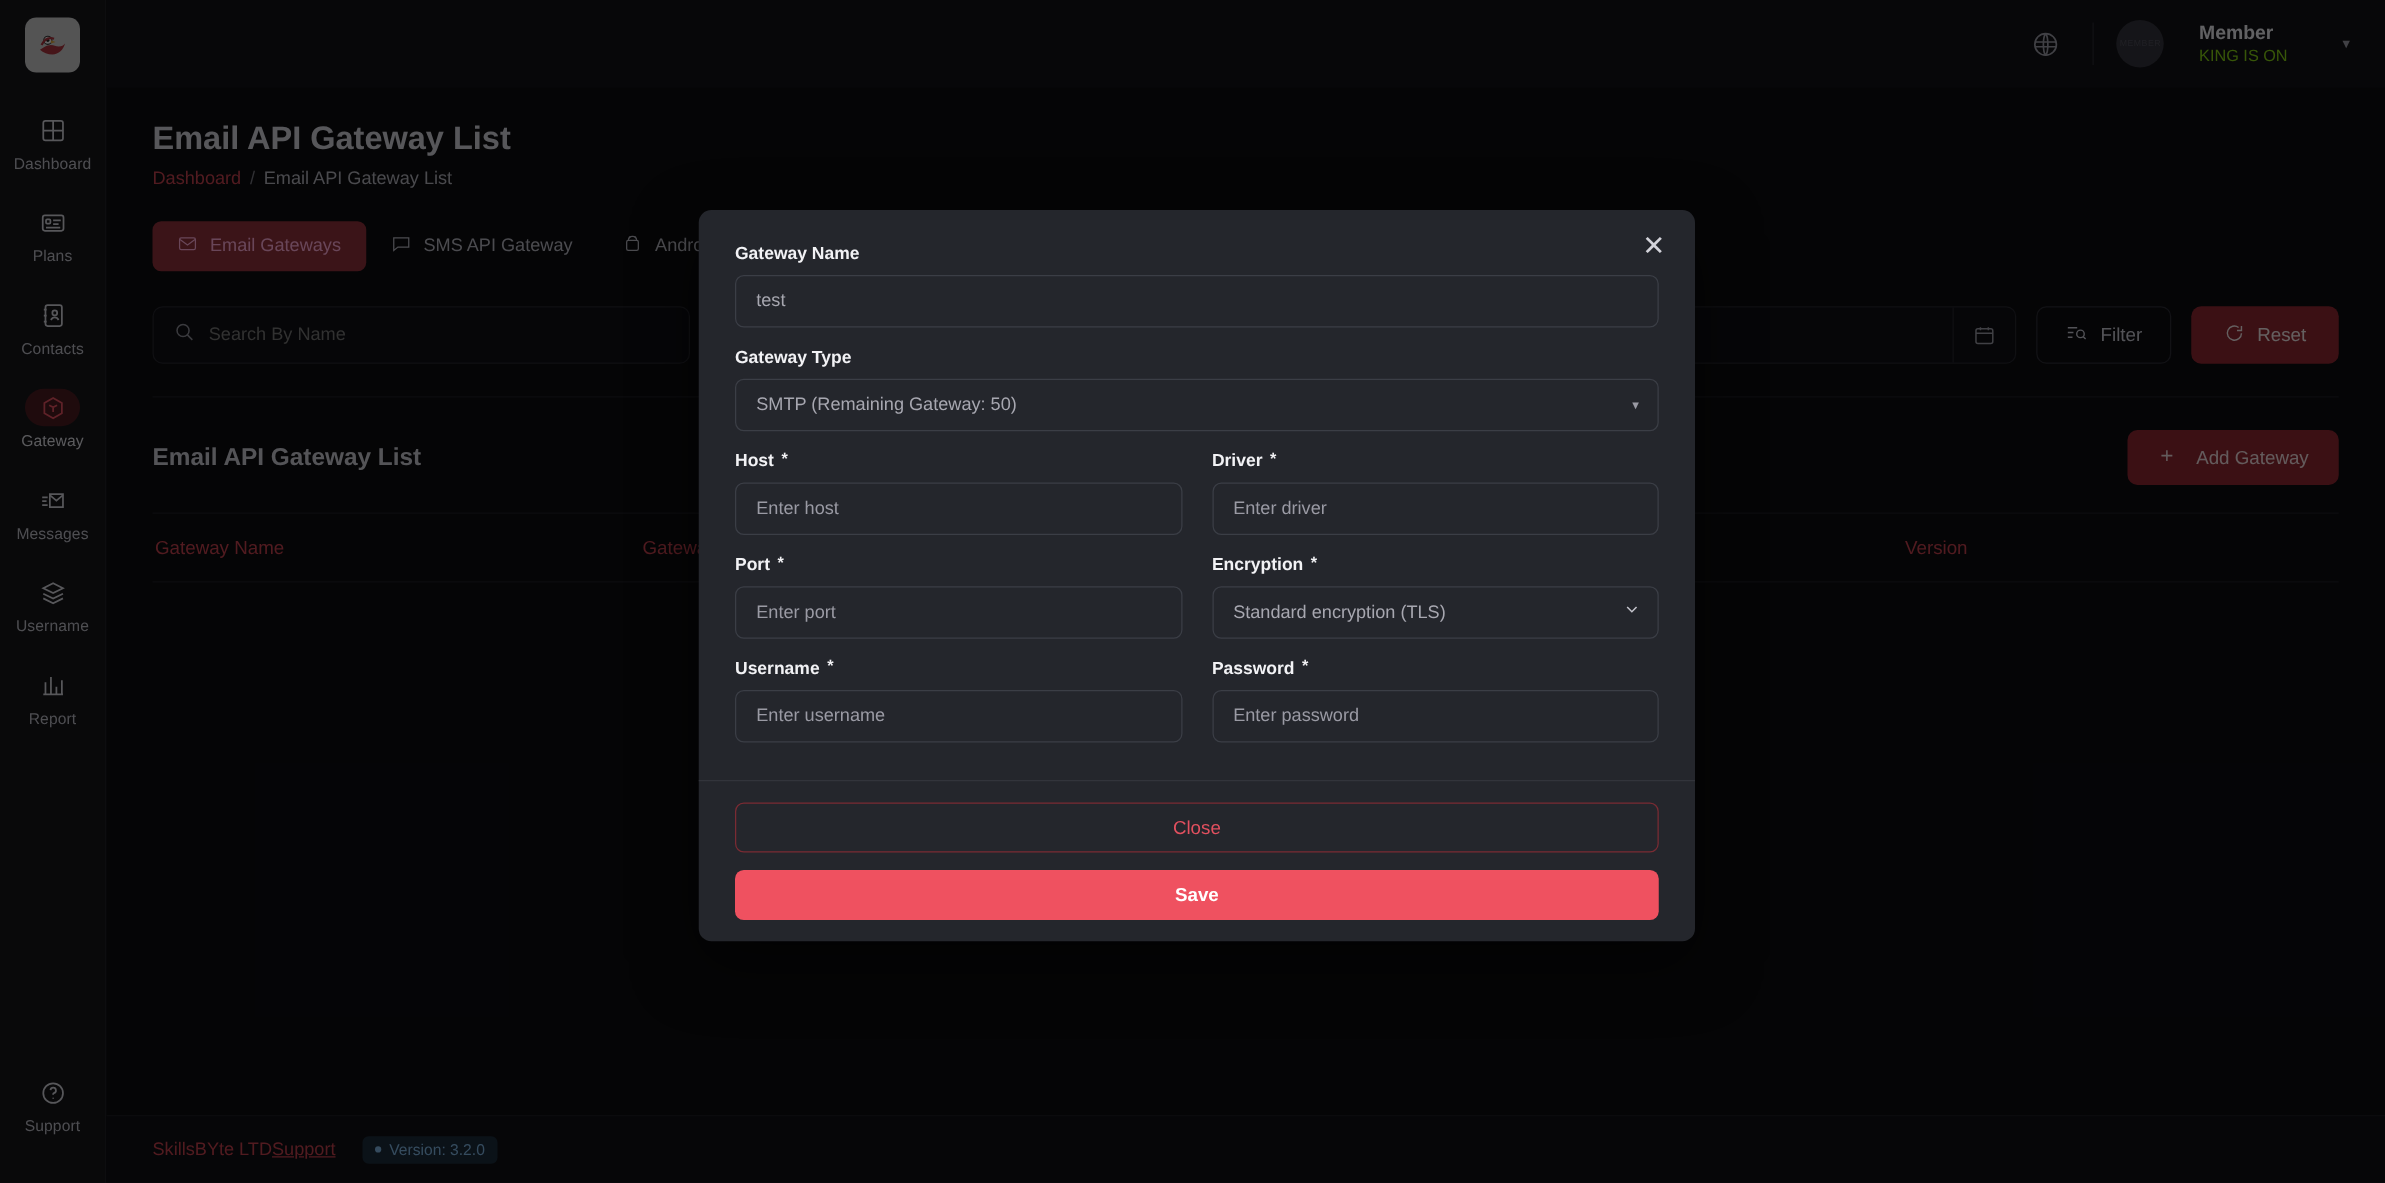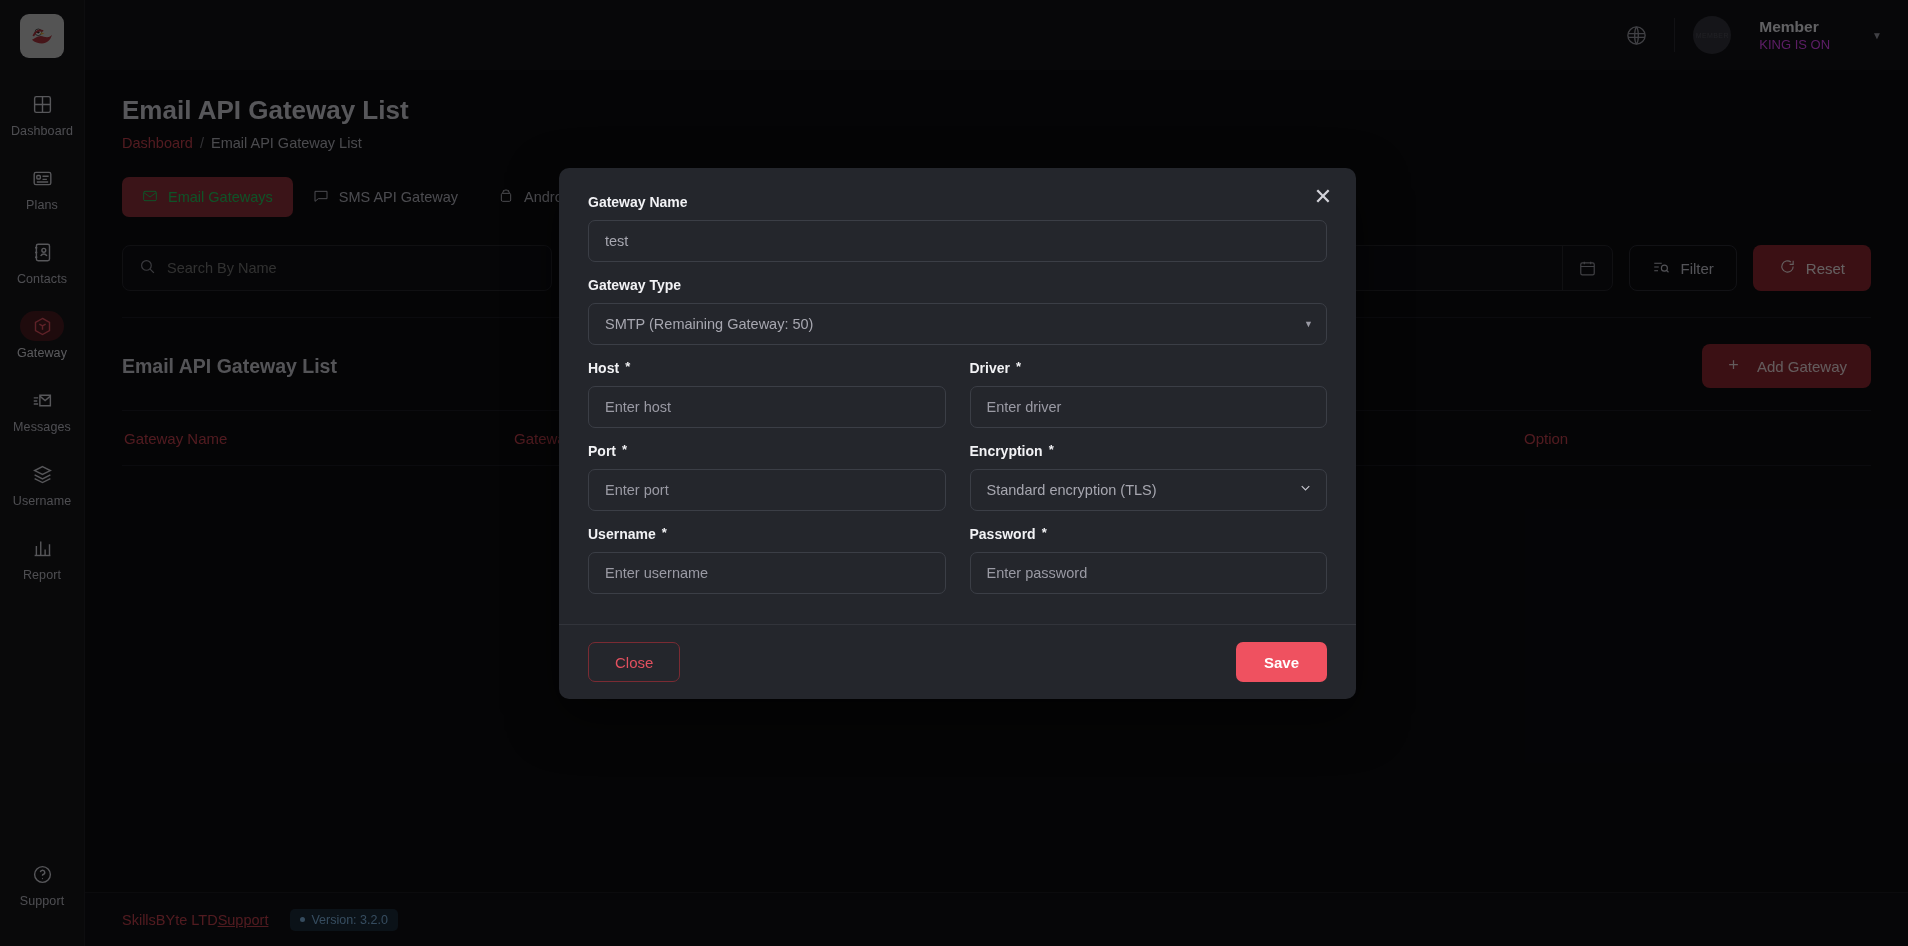--- a/index.html
+++ b/index.html
@@ -48,36 +48,36 @@
   #globe-btn svg { stroke: #9a9aa4; fill: none; stroke-width: 1.4; }
   #topbar-divider { width: 1px; height: 34px; background: #2a2a31; margin: 0 18px; }
   #user-chip { display: flex; align-items: center; gap: 28px; cursor: pointer; }
   #avatar {
     width: 38px; height: 38px; border-radius: 50%; background: #33333c;
     display: flex; align-items: center; justify-content: center;
     font-size: 7px; color: #4e4e58; letter-spacing: .4px;
   }
   #user-text { display: flex; flex-direction: column; line-height: 1.25; }
   #user-name { font-size: 15.5px; color: #e6e6ec; font-weight: bold; }
-  #user-role { font-size: 13px; color: #d946ef; }
+  #user-role { font-size: 13px; color: #84cc16; }
   #user-caret { margin-left: 14px; color: #9a9aa4; font-size: 10px; }
 
   
   #main { position: absolute; left: 85px; top: 70px; right: 0; bottom: 0; overflow: hidden; }
   #page-title { margin: 25px 0 0 37px; font-size: 26px; color: #cfcfd6; font-weight: bold; }
   #breadcrumb { margin: 9px 0 0 37px; font-size: 14.5px; color: #b0b0b8; display: flex; gap: 7px; }
   #breadcrumb .crumb-link { color: #c2404c; cursor: pointer; }
   #breadcrumb .crumb-sep { color: #76767e; }
 
   #tabs { margin: 26px 0 0 37px; display: flex; gap: 0; height: 40px; }
   .tab {
     display: flex; align-items: center; gap: 10px; padding: 0 20px; height: 40px;
     border-radius: 7px; font-size: 14.5px; color: #b4b4bd; cursor: pointer;
   }
-  .tab.active { background: #8e3039; color: #22c55e; }
+  .tab.active { background: #8e3039; color: #f9a8d4; }
   .tab svg { stroke: currentColor; fill: none; stroke-width: 1.5; }
 
   #toolbar { margin: 28px 37px 0 37px; display: flex; align-items: center; gap: 0; height: 46px; }
   #search-box {
     width: 430px; height: 46px; border: 1px solid #26262d; border-radius: 8px;
     background: #0f0f13; display: flex; align-items: center; gap: 11px; padding: 0 16px;
   }
   #search-box svg { stroke: #8b8b95; fill: none; stroke-width: 1.7; }
   #search-input {
     background: transparent; border: 0; outline: 0; color: #9a9aa4; font-size: 14.5px;
@@ -165,21 +165,21 @@
     position: absolute; right: 14px; top: 50%; transform: translateY(-50%);
     color: #9a9aa4; font-size: 9px; pointer-events: none;
   }
   .caret-chev {
     position: absolute; right: 14px; top: 50%; transform: translateY(-50%);
     pointer-events: none;
   }
   .caret-chev svg { stroke: #c3c3cb; fill: none; stroke-width: 2; }
   #modal-footer {
     border-top: 1px solid #32343b; padding: 17px 29px; display: flex;
-    justify-content: space-between; gap: 14px;
+    justify-content: flex-start; gap: 14px; flex-direction: column;
   }
   #close-btn {
     height: 40px; padding: 0 26px; border: 1px solid #7a2b33; border-radius: 7px;
     background: transparent; color: #e2505f; font-size: 15px; cursor: pointer;
     font-family: "Liberation Sans", sans-serif;
   }
   #save-btn {
     height: 40px; padding: 0 28px; border: 0; border-radius: 7px;
     background: #ef5160; color: #ffffff; font-size: 15px; font-weight: bold; cursor: pointer;
     font-family: "Liberation Sans", sans-serif;
@@ -388,21 +388,21 @@
             </svg>
         </span>
         <span>Add Gateway</span>
       </button>
     </div>
     <div id="table-head">
       <div class="th" style="width:390px">Gateway Name</div>
       <div class="th" style="width:370px">Gateway Email</div>
       <div class="th" style="width:380px">Gateway Type</div>
       <div class="th" style="width:260px">Status</div>
-      <div class="th" style="flex:1">Option</div>
+      <div class="th" style="flex:1">Version</div>
     </div>
     <div id="table-body"></div>
   </div>
 
   <div id="main-footer">
     <span id="footer-brand">SkillsBYte LTD</span>
     <span id="footer-right">
       <span id="footer-support">Support</span>
       <span id="version-badge">
         <span class="dot"></span>

